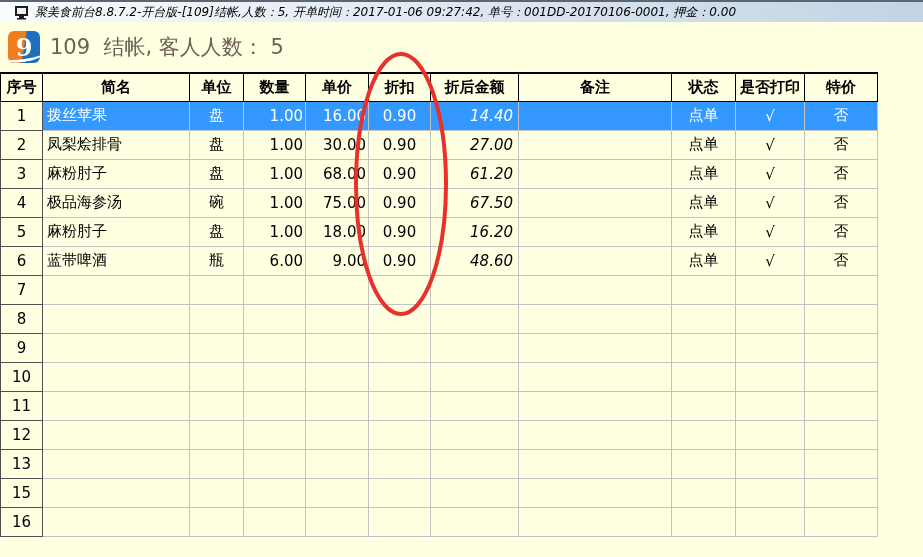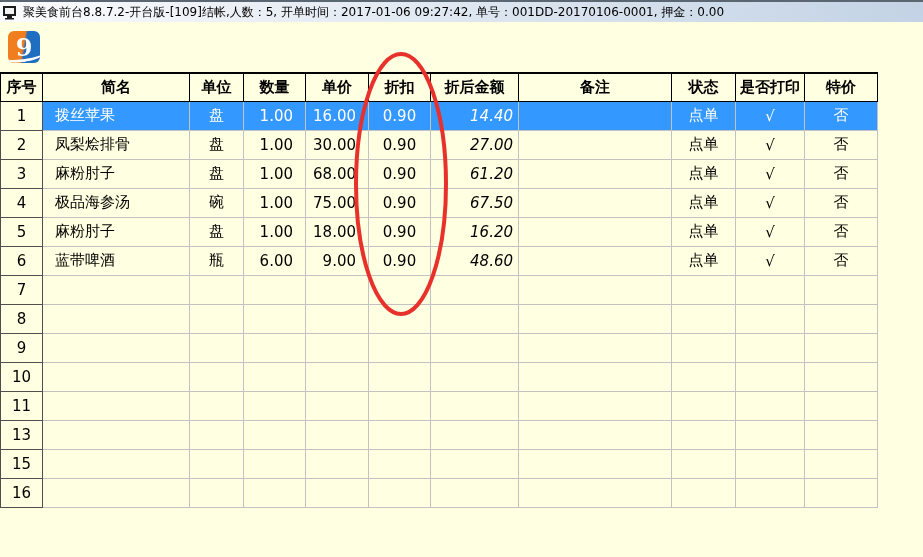--- a/index.html
+++ b/index.html
@@ -9,21 +9,22 @@
     background:#ffffe1;
     position:relative;
   }
 
   
   .titlebar{
     height:22px; width:923px;
     background:linear-gradient(to right,#fafbfc,#c3d3e5);
     border-top:2px solid #5b6673;
     display:flex; align-items:center;
-    padding-left:2px;
+    padding-left:14px;
+    font-style:italic;
   }
   .titlebar .app-icon{ width:17px; height:15px; display:inline-block; margin-right:4px; flex:0 0 auto;}
   .titlebar .title-text{
     font-size:12px; color:#000; white-space:pre; letter-spacing:0;
     line-height:20px;
   }
 
   
   .page-header{ height:50px; display:flex; align-items:center; padding-left:8px; }
   .logo{
@@ -59,23 +60,23 @@
     height:29px; font-size:15px; color:#000;
     border-right:1px solid #c2c2c2; border-bottom:1px solid #c2c2c2;
     overflow:hidden; white-space:nowrap; background:transparent;
   }
   tr.selected td{ background:#3398ff; color:#fff; }
   tr.selected td.c-seq{ background:#ffffe1; color:#000; }
   td.c-seq{
     border:1px solid #4f4f4f; border-radius:2px; text-align:center;
     background:#ffffe1;
   }
-  td.c-name{ text-align:left; padding-left:12px;font-family:Liberation Mono, monospace; }
+  td.c-name{ text-align:left; padding-left:4px;font-family:Liberation Mono, monospace; }
   td.c-unit,td.c-discount,td.c-status,td.c-printed,td.c-special{ text-align:center; }
-  td.c-qty,td.c-price{ text-align:right; padding-right:12px; }
+  td.c-qty,td.c-price{ text-align:right; padding-right:2px; }
   td.c-amount{ text-align:right; padding-right:5px;font-style:italic; }
   td.c-note{ text-align:left; padding-left:4px; }
 
   
   .annotation-layer{
     position:absolute; left:0; top:0; width:923px; height:557px;
     pointer-events:none;
   }
 </style>
 </head>
@@ -90,20 +91,21 @@
       <rect x="3" y="13" width="9" height="1.5" fill="#1c1c1c"></rect>
     </svg>
   </span>
   <span class="title-text">聚美食前台8.8.7.2-开台版-[109]结帐,人数：5, 开单时间：2017-01-06 09:27:42, 单号：001DD-20170106-0001, 押金：0.00</span>
 </div>
 
 <div class="page-header">
   <div class="logo">
     <span>9</span>
   </div>
+  <div class="page-title">109  结帐, 客人人数： 5</div>
 </div>
 
 <table>
   <colgroup id="colgroup">
       <col style="width: 42px;">
       <col style="width: 147px;">
       <col style="width: 54px;">
       <col style="width: 62px;">
       <col style="width: 63px;">
       <col style="width: 62px;">
@@ -266,20 +268,33 @@
         <td class="c-qty"></td>
         <td class="c-price"></td>
         <td class="c-discount"></td>
         <td class="c-amount"></td>
         <td class="c-note"></td>
         <td class="c-status"></td>
         <td class="c-printed"></td>
         <td class="c-special"></td>
       </tr>
       <tr>
+        <td class="c-seq">12</td>
+        <td class="c-name"></td>
+        <td class="c-unit"></td>
+        <td class="c-qty"></td>
+        <td class="c-price"></td>
+        <td class="c-discount"></td>
+        <td class="c-amount"></td>
+        <td class="c-note"></td>
+        <td class="c-status"></td>
+        <td class="c-printed"></td>
+        <td class="c-special"></td>
+      </tr>
+      <tr>
         <td class="c-seq">13</td>
         <td class="c-name"></td>
         <td class="c-unit"></td>
         <td class="c-qty"></td>
         <td class="c-price"></td>
         <td class="c-discount"></td>
         <td class="c-amount"></td>
         <td class="c-note"></td>
         <td class="c-status"></td>
         <td class="c-printed"></td>

